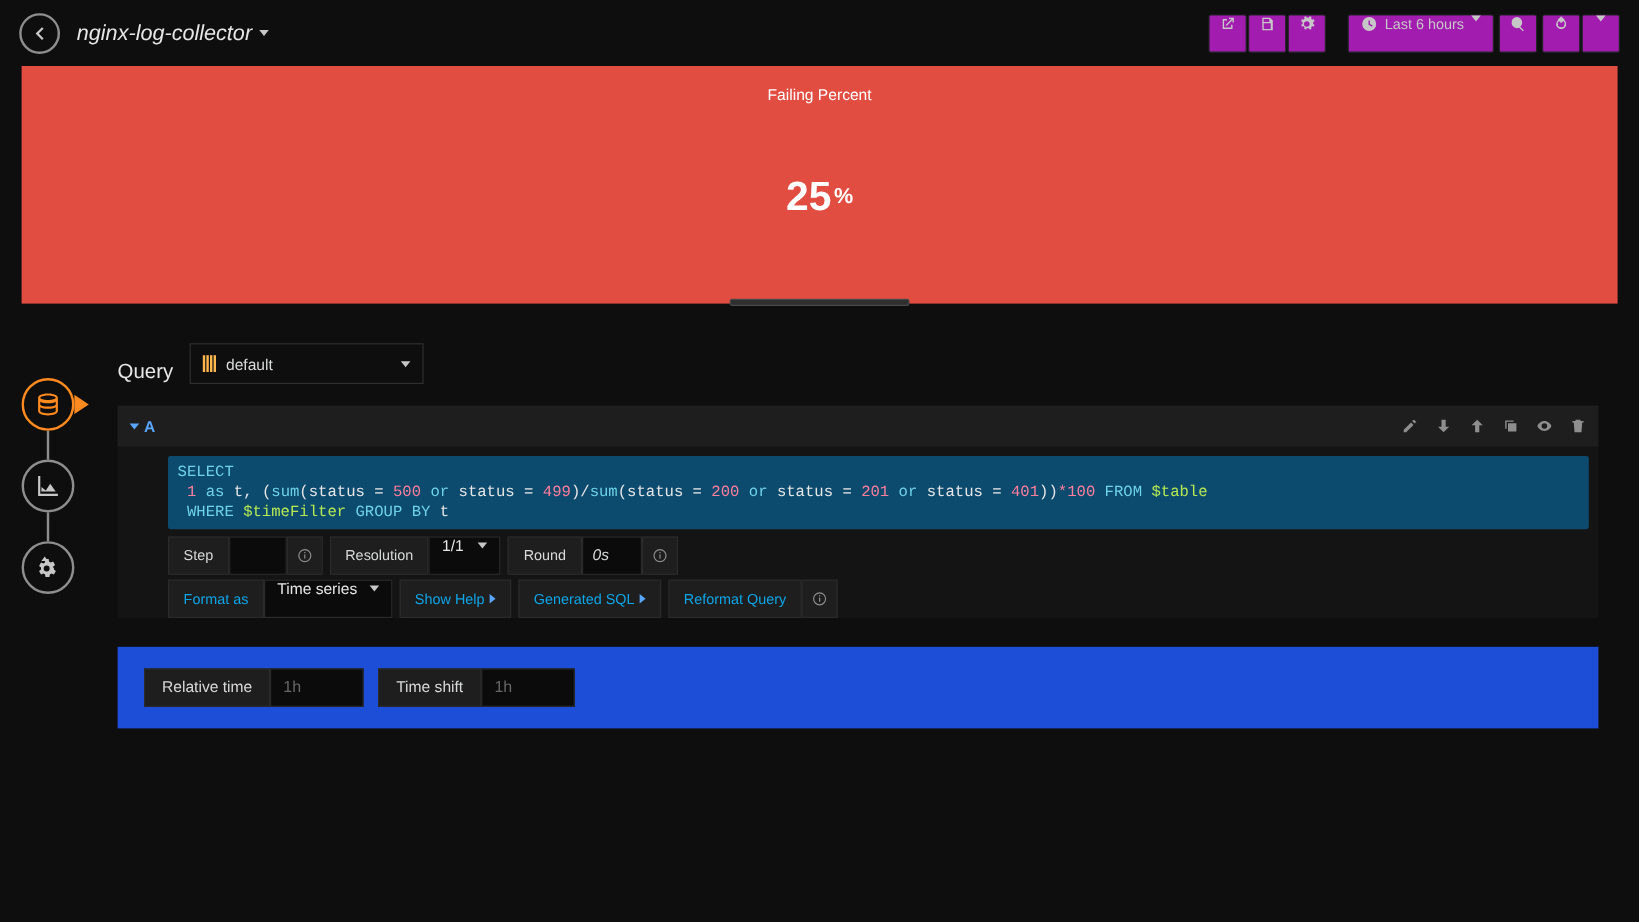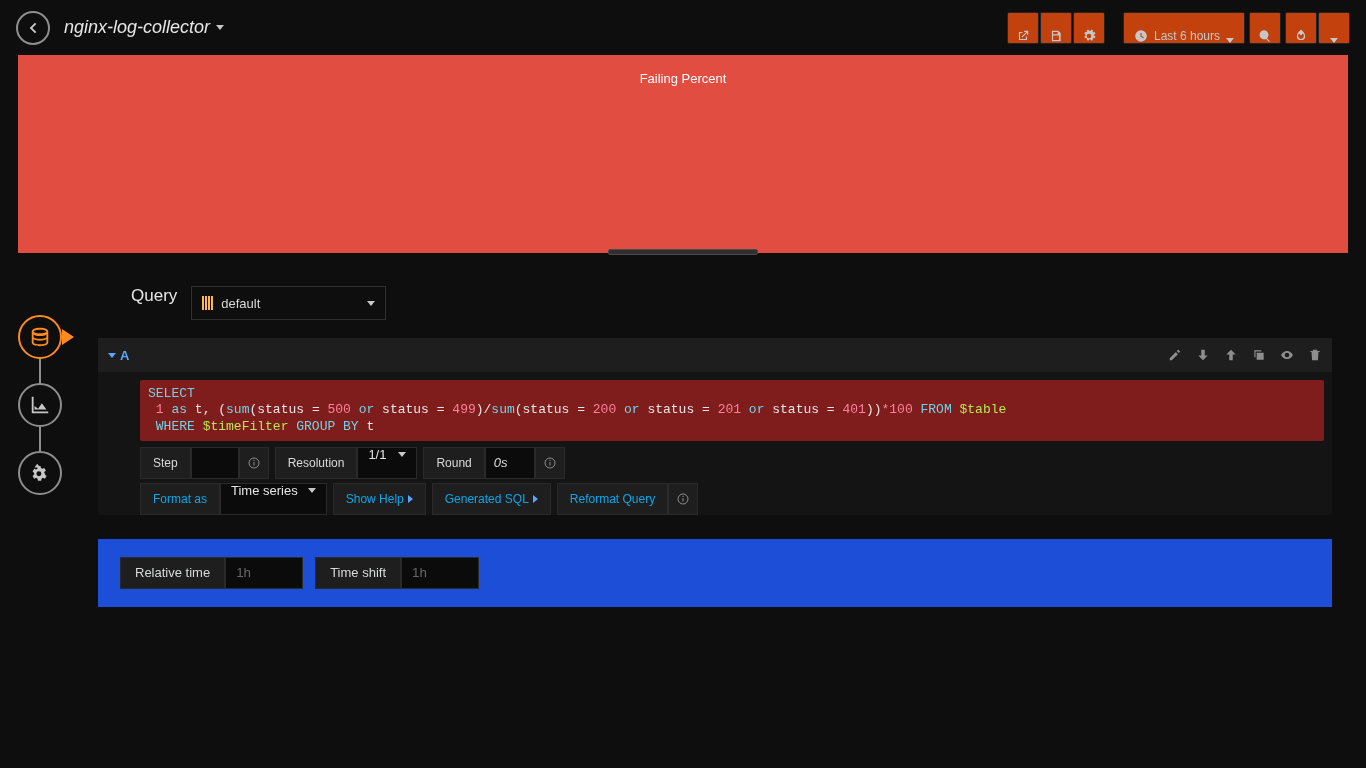--- a/index.html
+++ b/index.html
@@ -29,24 +29,24 @@
     margin-left: 14px;
     font-size: 18px; font-weight: 500; color: #e6e6e6;
     display: flex; align-items: center; gap: 6px;
     cursor: pointer;
     font-style: italic;
   }
   .nav-right { margin-left: auto; display: flex; align-items: center; gap: 4px; }
   .nav-btn {
     height: 32px; min-width: 32px;
     padding: 0 8px;
-    background: #c2410c;
+    background: #a21caf;
     border: 1px solid #222426;
     border-radius: 2px;
-    display: flex; align-items: flex-end; justify-content: center;
+    display: flex; align-items: flex-start; justify-content: center;
     color: #c7c7c7; cursor: pointer;
     font-size: 12px;
   }
   .nav-btn svg { width: 14px; height: 14px; fill: #c7c7c7; }
   .nav-btn.time { gap: 6px; padding: 0 10px; }
   .nav-group { display: flex; gap: 1px; }
   .caret-down {
     width: 0; height: 0;
     border-left: 4px solid transparent;
     border-right: 4px solid transparent;
@@ -110,23 +110,22 @@
     border-left: 12px solid #ff8a1f;
   }
 
   
   .editor {
     position: absolute;
     left: 98px; top: 286px;
     width: 1234px;
   }
   .query-header {
-    display: flex; align-items: flex-start; gap: 14px;
+    display: flex; align-items: flex-end; gap: 14px;
     margin-bottom: 18px;
-    margin-left: 33px;
   }
   .query-header h2 { font-size: 17px; font-weight: 400; color: #e6e6e6; }
   .ds-picker {
     height: 34px; background: #0e0e0e;
     border: 1px solid #2f2f2f;
     display: flex; align-items: center; gap: 8px;
     padding: 0 30px 0 10px;
     position: relative; cursor: pointer;
     min-width: 195px;
   }
@@ -160,21 +159,21 @@
   .query-row-head .toggle {
     display: flex; align-items: center; gap: 4px;
     color: #58a6ff; font-weight: 700; cursor: pointer;
   }
   .query-row-head .toggle .caret-down { border-top-color: #58a6ff; }
   .row-icons { margin-left: auto; display: flex; gap: 14px; }
   .row-icons svg { width: 14px; height: 14px; fill: #8e8e8e; cursor: pointer; }
 
   .sql-editor {
     margin: 8px 8px 6px 42px;
-    background: #7f1d1d;
+    background: #0c4a6e;
     border-radius: 2px;
     padding: 6px 8px;
     font-family: Menlo, Consolas, "Courier New", monospace;
     font-size: 13px; line-height: 1.25;
     white-space: pre;
   }
   .kw    { color: #6fd3e6; }
   .num   { color: #ff7f9c; }
   .fn    { color: #6fd3e6; }
   .plain { color: #e6e6e6; }
@@ -303,20 +302,24 @@
         </div>
       <div class="nav-btn">
           <span class="caret-down"></span>
         </div>
     </div>
   </div>
 </div>
 
 <div class="singlestat">
   <div class="panel-title">Failing Percent</div>
+  <div class="value-wrap">
+    <span class="value">25</span>
+      <span class="suffix">%</span>
+  </div>
   <div class="drag-handle"></div>
 </div>
 
 <div class="side-rail">
   <div class="rail-pointer"></div>
   <div class="rail-circle active">
     <svg viewBox="0 0 24 24">
         <path d="M12 2c5 0 9 1.5 9 4v12c0 2.5-4 4-9 4s-9-1.5-9-4V6c0-2.5 4-4 9-4zm0 2c-4 0-7 1-7 2s3 2 7 2 7-1 7-2-3-2-7-2zm7 5.5C17.5 10.5 15 11 12 11s-5.5-.5-7-1.5V12c0 1 3 2 7 2s7-1 7-2V9.5zm0 5C17.5 15.5 15 16 12 16s-5.5-.5-7-1.5V18c0 1 3 2 7 2s7-1 7-2v-3.5z"></path>
       </svg>
   </div>

